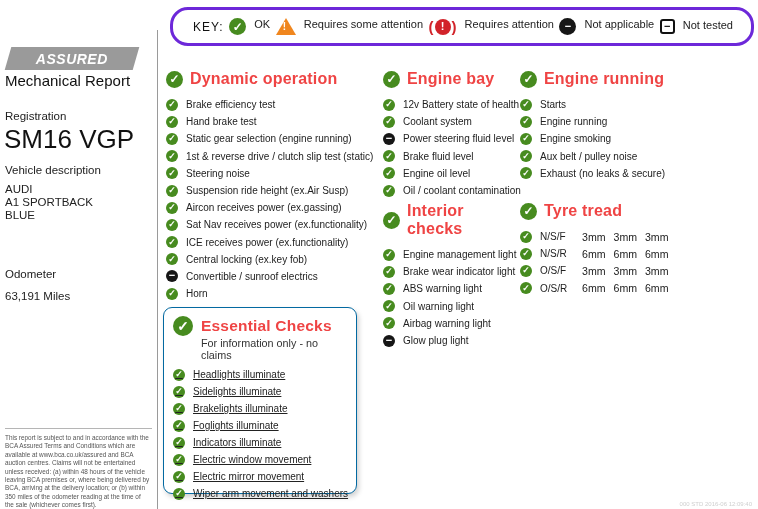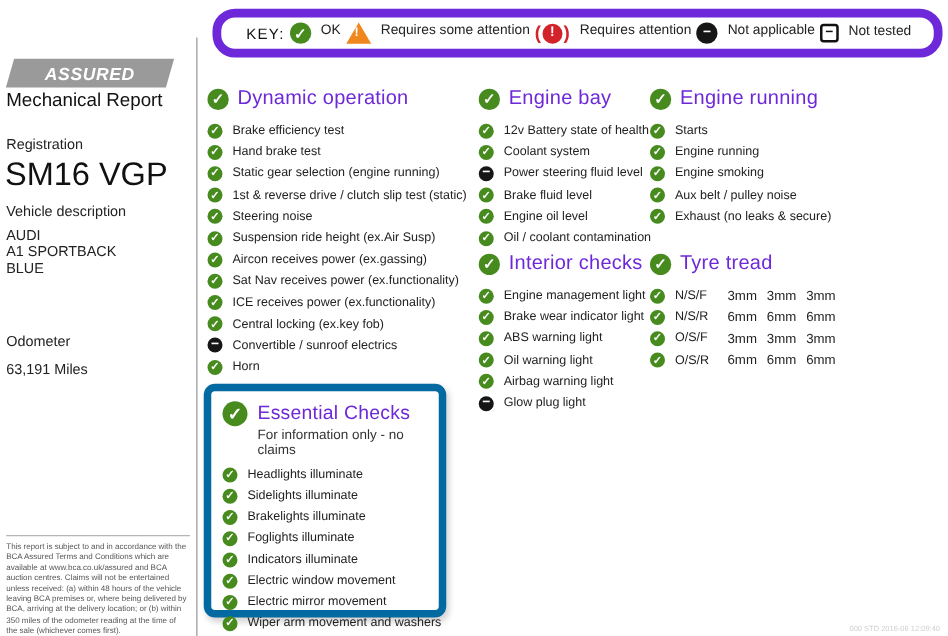--- a/index.html
+++ b/index.html
@@ -2,21 +2,21 @@
 <html><head>
 <meta charset="utf-8">
 <style>
   * { margin:0; padding:0; box-sizing:border-box; }
   html,body { width:758px; height:509px; background:#fff; overflow:hidden;
               font-family:"Liberation Sans", sans-serif; color:#222; }
   .abs { position:absolute; }
 
   
   #key-bar { left:170px; top:7px; width:584px; height:39px;
-             border:7px solid #6d28d9; border-radius:18px; background:#fff;
+             border:3px solid #6d28d9; border-radius:18px; background:#fff;
              display:flex; align-items:center; padding:0 18px 0 20px;
              justify-content:space-between; }
   #key-bar .key-label { font-size:12px; letter-spacing:1px; color:#111; }
   .key-item { display:flex; align-items:flex-start; gap:8px; }
   .key-item .klabel { font-size:11px; color:#222; }
 
   
   .ic { display:inline-flex; align-items:center; justify-content:center;
         width:12px; height:12px; border-radius:50%; background:#478b1f;
         color:#fff; font-size:9px; font-weight:bold; flex:0 0 auto; line-height:1; }
@@ -60,40 +60,40 @@
                  line-height:13px; color:#222; }
   #odo-label   { top:228px; }
   #odo-value   { position:absolute; left:5px; top:250px; font-size:11.5px; color:#222; }
   #disclaimer  { position:absolute; left:5px; top:388px; width:147px;
                  border-top:1px solid #b5b5b5; border-bottom:1px solid #b5b5b5;
                  padding:5px 2px 6px 0; font-size:6.4px; line-height:8.4px; color:#555; }
 
   
   .section { position:absolute; }
   .sec-head { display:flex; align-items:center; gap:7px; margin-bottom:8px; }
-  .sec-title { font-size:16px; color:#6d28d9; font-weight:400; letter-spacing:.2px; }
+  .sec-title { font-size:16px; color:#ef4444; font-weight:700; letter-spacing:.2px; }
   .row { display:flex; align-items:center; gap:8px; height:17.2px; }
   .row .lbl { font-size:10px; color:#222; white-space:nowrap; }
   .row .tread-lbl { width:34px; }
   .row .vals { font-size:10.6px; color:#222; word-spacing:5px; }
 
   #sec-dynamic  { left:166px; top:70px;  width:212px; }
   #sec-engine-bay { left:383px; top:70px; width:136px; }
   #sec-interior { left:383px; top:202px; width:136px; }
   #sec-engine-running { left:520px; top:70px; width:170px; }
   #sec-tyre     { left:520px; top:202px; width:170px; }
 
   
   #essential-box { position:absolute; left:163px; top:307px; width:194px; height:187px;
-           border:6px solid #0369a1; border-radius:9px; background:#fff;
+           border:1px solid #0369a1; border-radius:9px; background:#fff;
            box-shadow:2px 3px 5px rgba(0,0,0,.18); padding:8px 8px 0 9px; }
   #essential-box .sec-head { margin-bottom:1px; gap:8px; }
   #essential-box .sec-title { font-size:15.5px; }
   #essential-sub { font-size:10.8px; color:#333; margin:0 0 5px 28px; }
-  #essential-box .row { height:17px; }
+  #essential-box .row { height:17px;text-decoration:underline; }
 
   #footer-code { position:absolute; right:6px; bottom:2px; font-size:6px; color:#cfcfcf; }
 </style>
 </head>
 <body>
 
 <div id="key-bar" class="abs">
   <span class="key-label">KEY:</span>
   <span class="key-item">
     <span class="ic ic-key ic-ok"></span>

